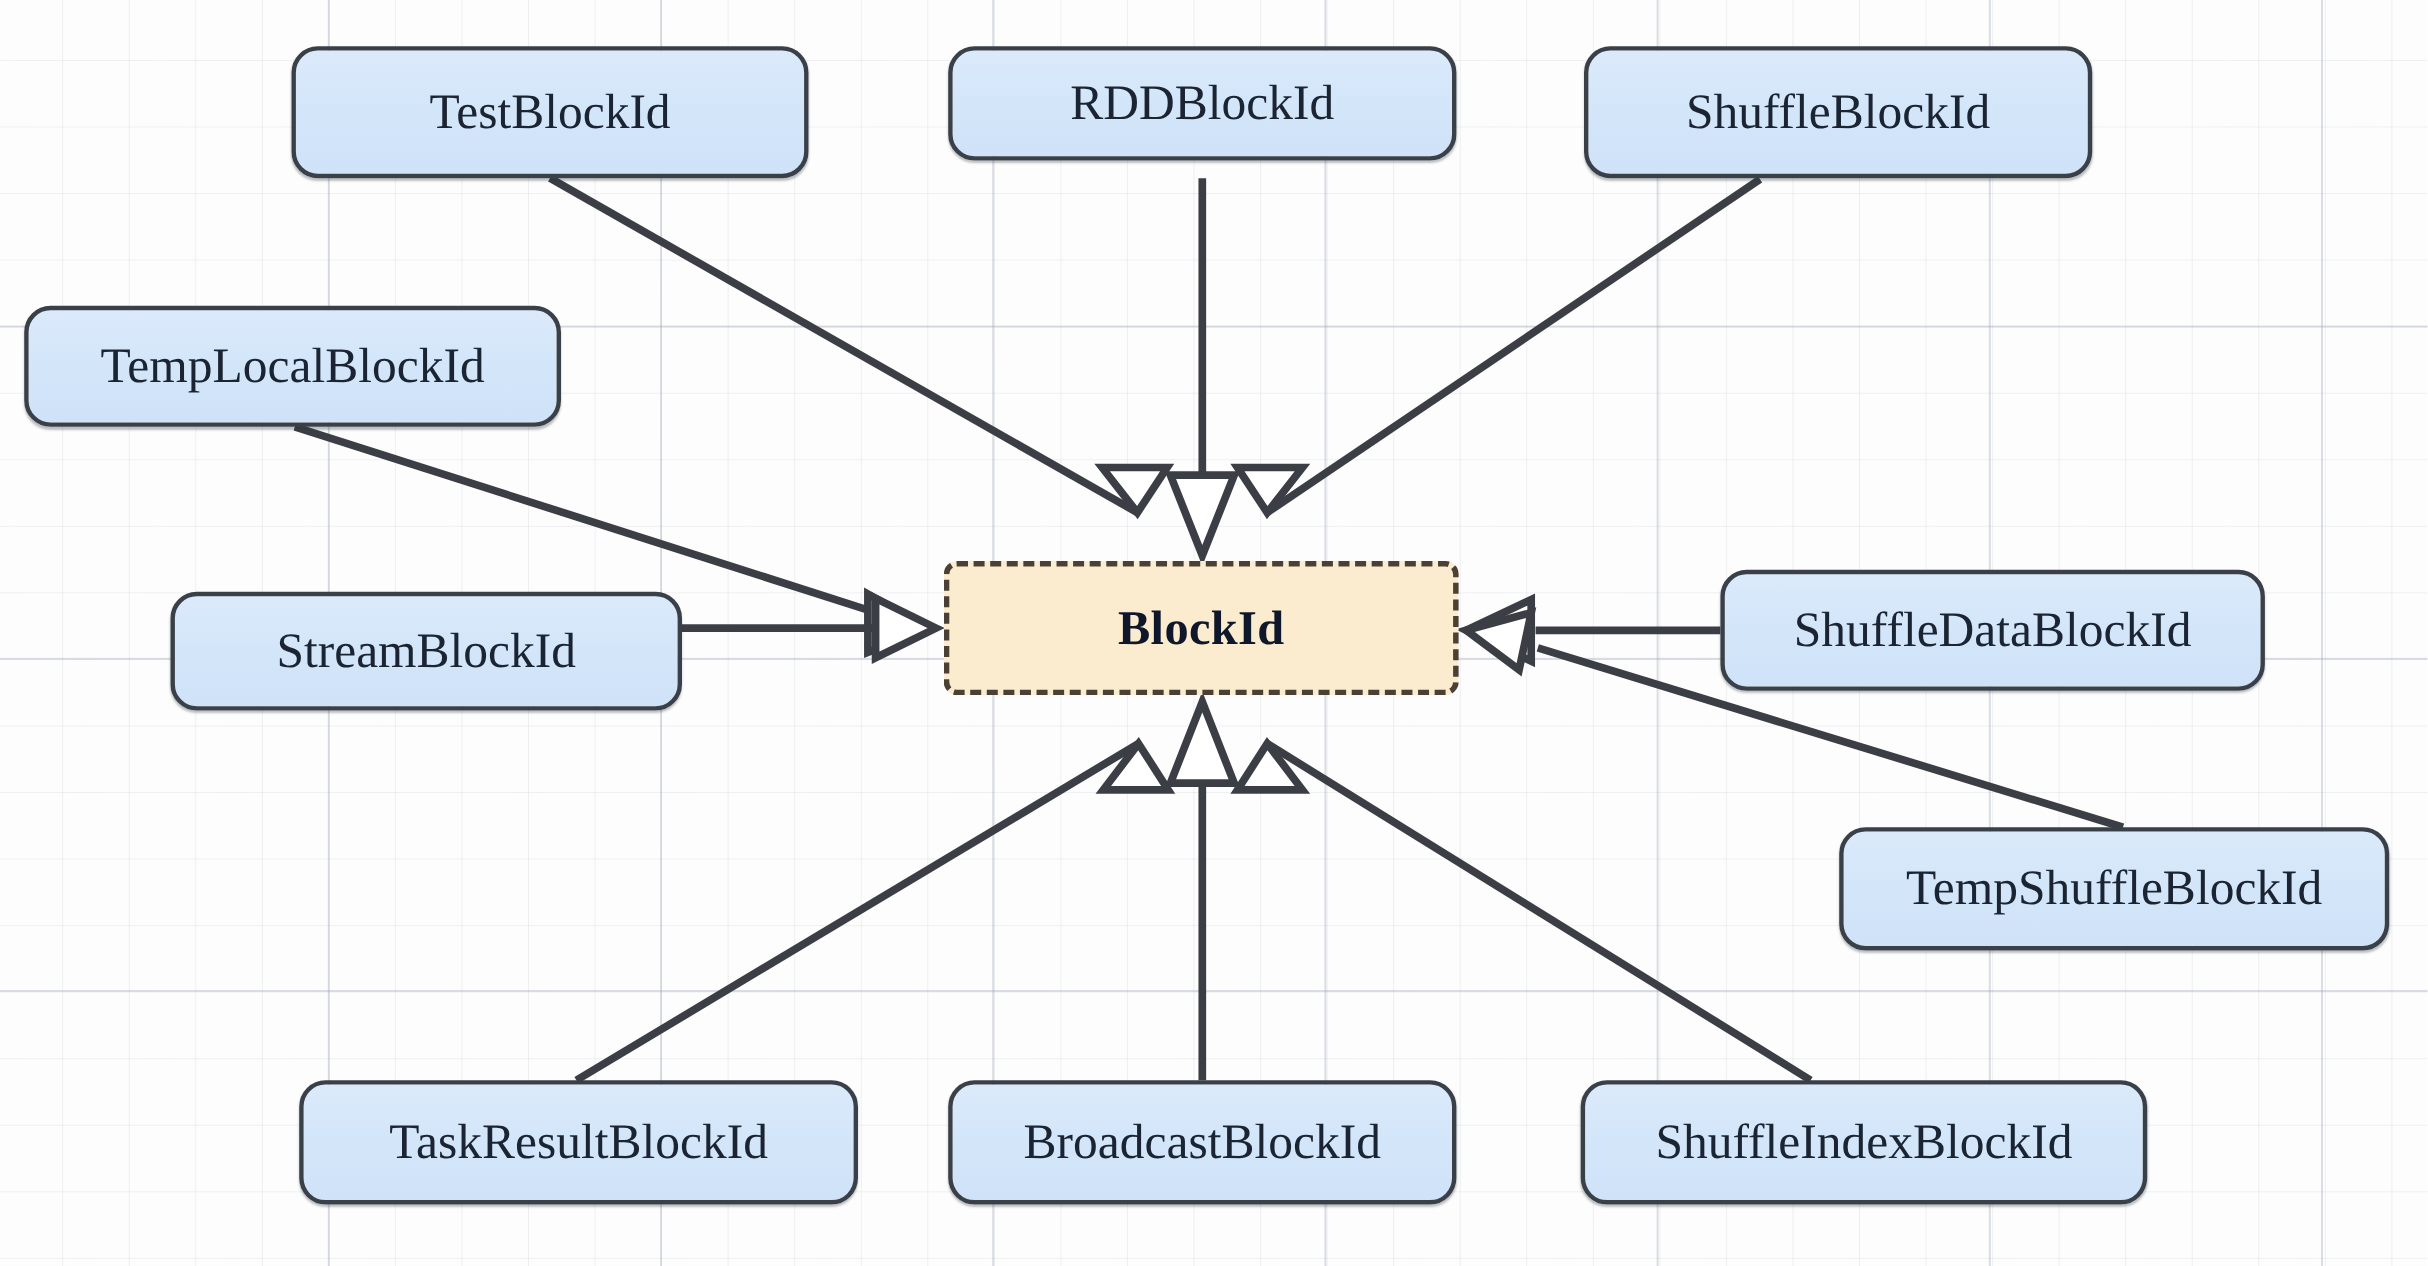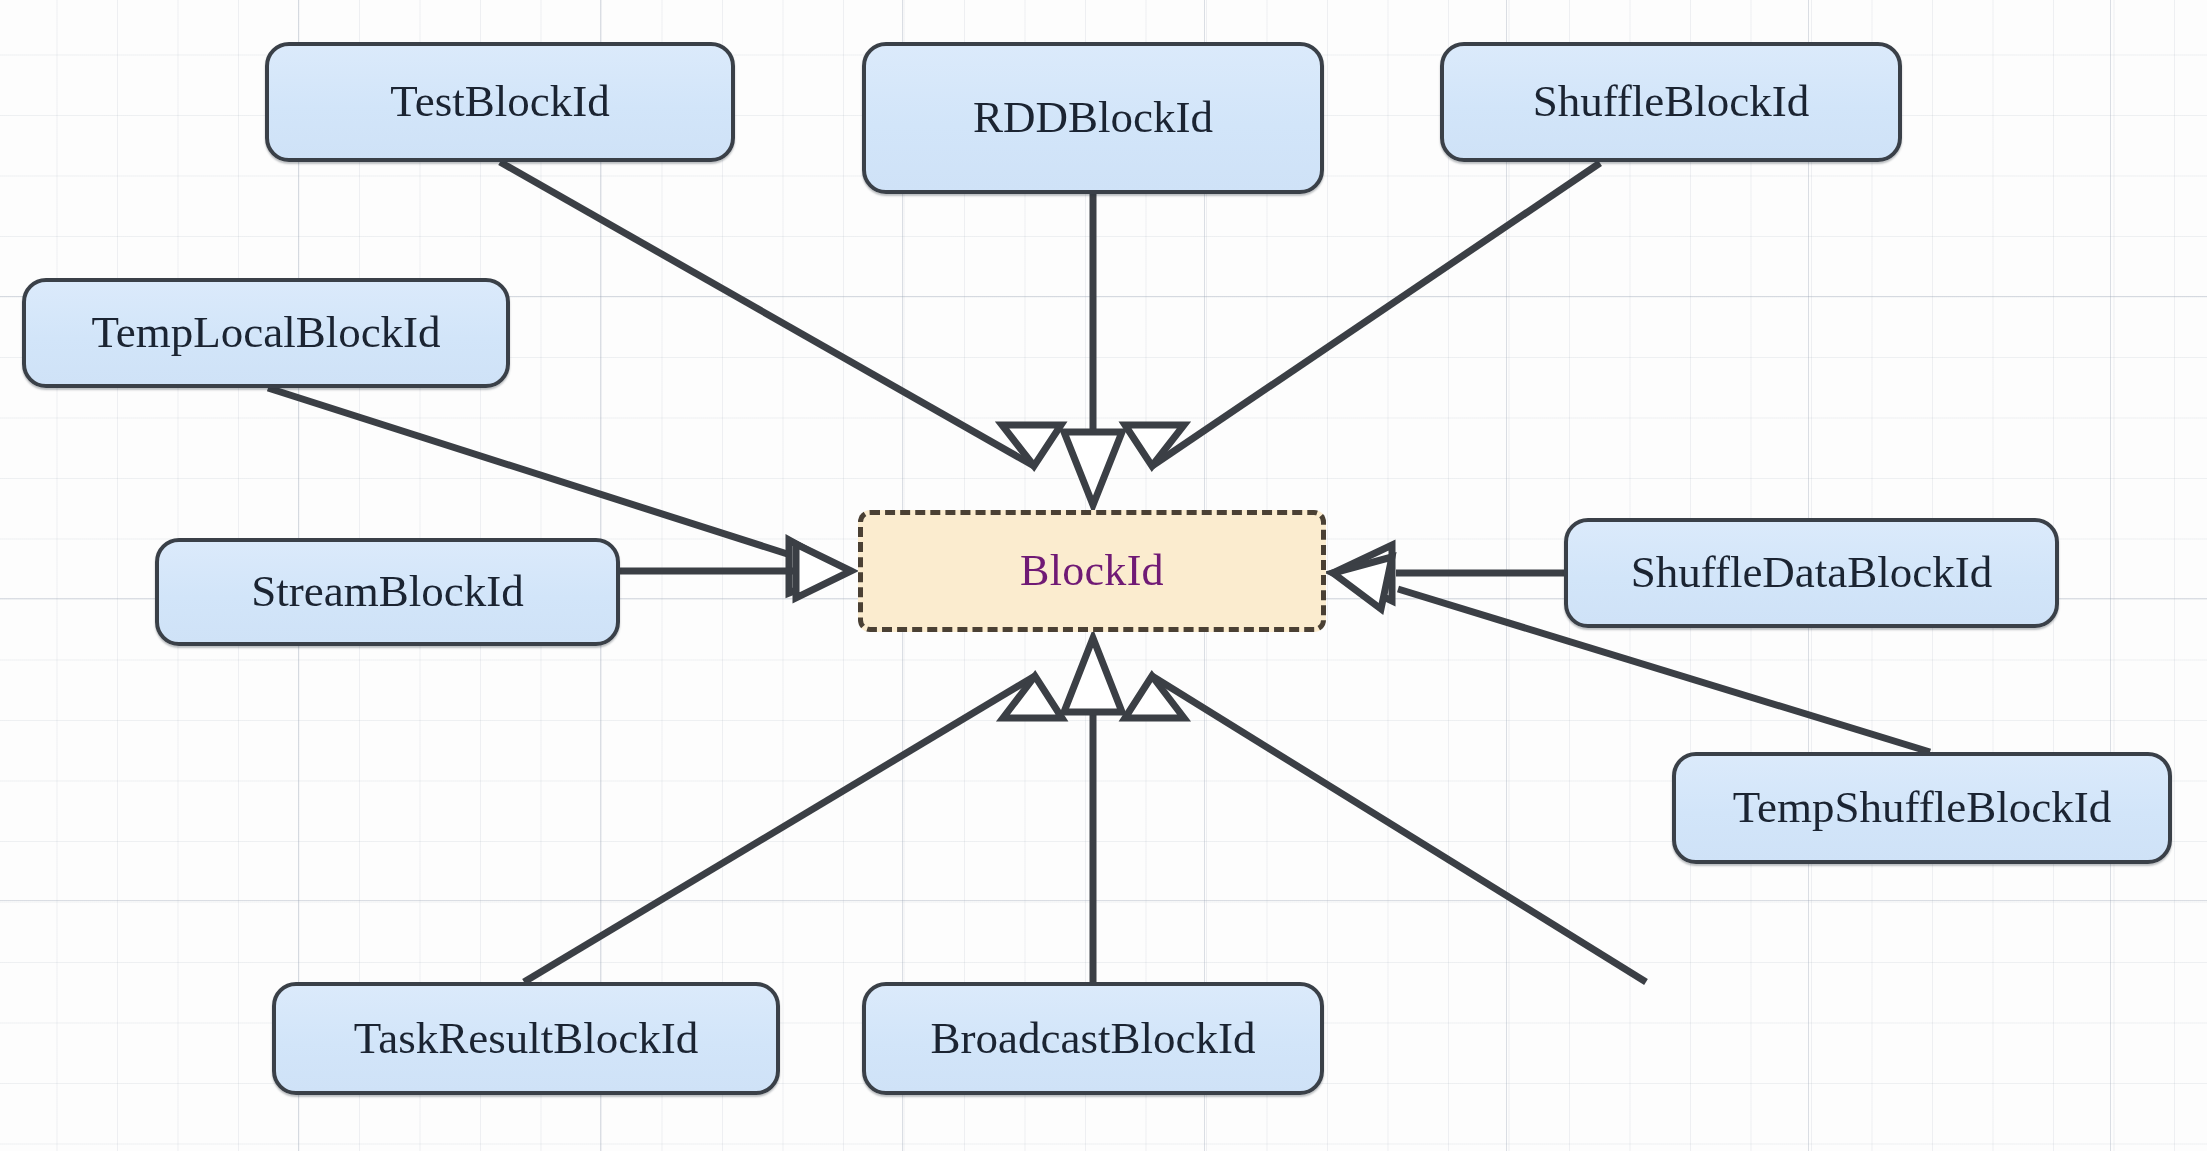--- a/index.html
+++ b/index.html
@@ -49,23 +49,23 @@
     border-radius: 24px;
     color: #1b2432;
     font-size: 45px;
     font-weight: 400;
     box-shadow: 0 2px 2px rgba(40,50,60,0.30);
   }
   .node.root {
     background: #fbeccf;
     border: 5px dashed #4a4034;
     border-radius: 12px;
-    color: #701a75;
+    color: #0f172a;
     font-size: 44px;
-    font-weight: 400;
+    font-weight: 700;
     letter-spacing: 0.3px;
   }
   .node .label { display: block; white-space: nowrap; }
 </style>
 </head>
 <body>
 
 <div id="canvas">
 
   <svg id="edges" viewBox="0 0 2207 1151" width="2207" height="1151" xmlns="http://www.w3.org/2000/svg">
@@ -121,21 +121,21 @@
         <path d="M 1152 676 L 1125 718 L 1184 718 Z" fill="#ffffff" stroke-width="7"></path>
       </g>
 
     </g>
   </svg>
 
   <div class="node sub" style="left:265px; top:42px; width:470px; height:120px;">
     <span class="label">TestBlockId</span>
   </div>
 
-  <div class="node sub" style="left:862px; top:42px; width:462px; height:152px;">
+  <div class="node sub" style="left:862px; top:42px; width:462px; height:104px;">
     <span class="label">RDDBlockId</span>
   </div>
 
   <div class="node sub" style="left:22px; top:278px; width:488px; height:110px;">
     <span class="label">TempLocalBlockId</span>
   </div>
 
   <div class="node sub" style="left:1440px; top:42px; width:462px; height:120px;">
     <span class="label">ShuffleBlockId</span>
   </div>
@@ -153,18 +153,21 @@
   </div>
 
   <div class="node sub" style="left:272px; top:982px; width:508px; height:113px;font-family:Liberation Serif, serif;">
     <span class="label">TaskResultBlockId</span>
   </div>
 
   <div class="node sub" style="left:862px; top:982px; width:462px; height:113px;">
     <span class="label">BroadcastBlockId</span>
   </div>
 
+  <div class="node sub" style="left:1437px; top:982px; width:515px; height:113px;">
+    <span class="label">ShuffleIndexBlockId</span>
+  </div>
 
   <div class="node root" style="left:858px; top:510px; width:468px; height:122px;">
     <span class="label">BlockId</span>
   </div>
 
 </div>
 
 </body></html>

